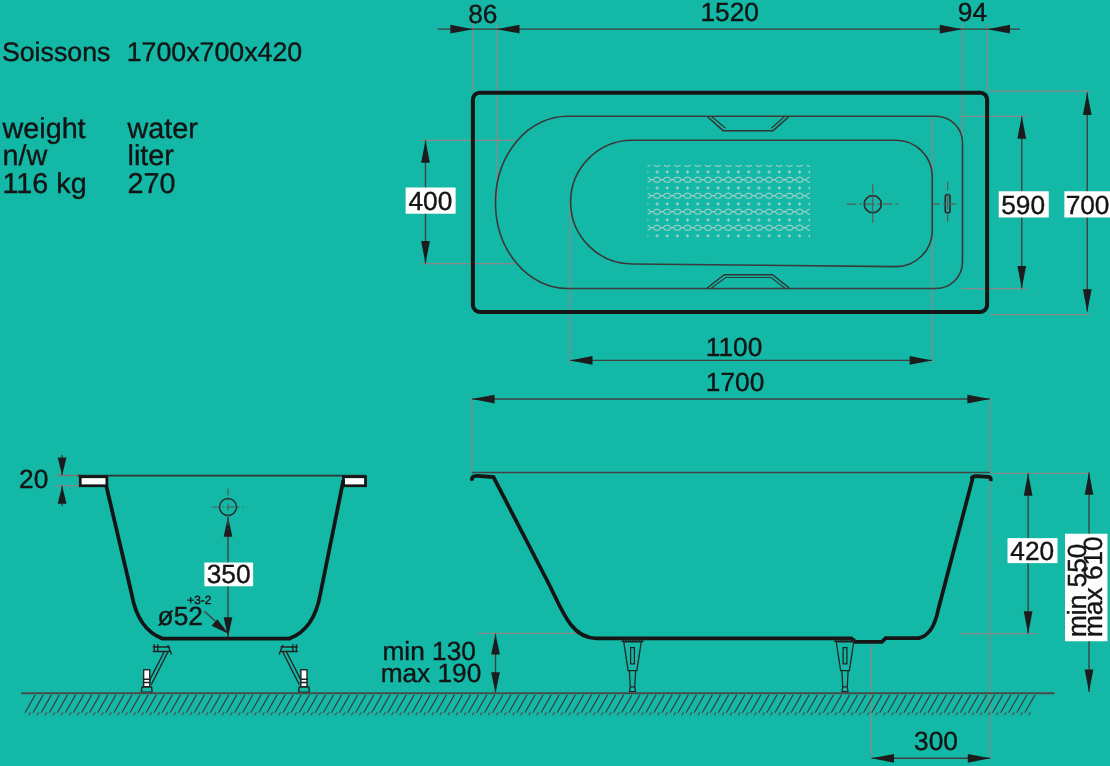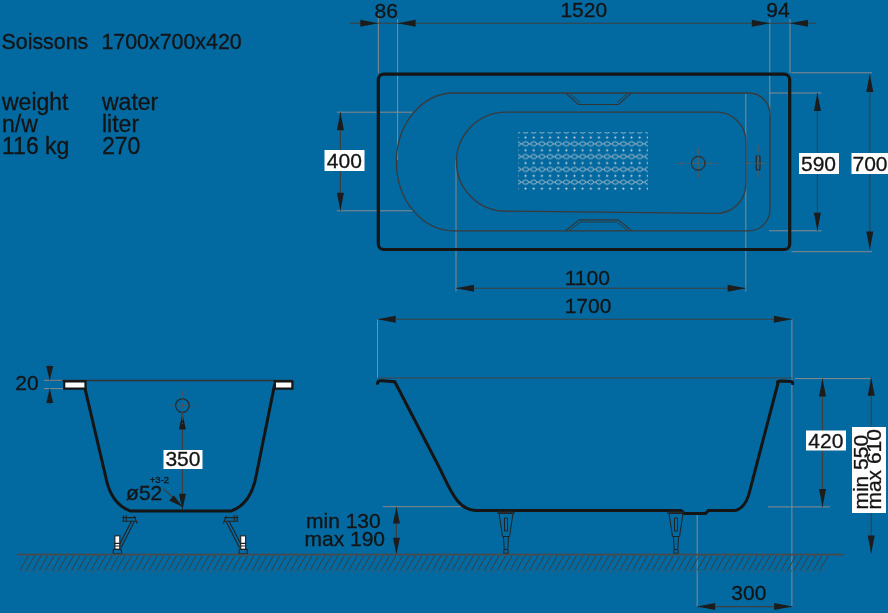--- a/index.html
+++ b/index.html
@@ -1,16 +1,16 @@
 <!DOCTYPE html>
 <html><head>
 <meta charset="utf-8">
 <style>
   html,body{margin:0;padding:0;background:#ffffff;}
-  #page{position:relative;width:888px;height:613px;background:#0369a1;overflow:hidden;}
+  #page{position:relative;width:888px;height:613px;background:#14b8a6;overflow:hidden;}
   svg{position:absolute;top:0;left:0;}
   text{font-family:"Liberation Sans",sans-serif;fill:#141414;stroke:#141414;stroke-width:0.3px;}
 </style>
 </head>
 <body>
 <div id="page">
 <svg width="888" height="613" viewBox="0 0 888 613">
 <defs>
   <pattern id="dots" width="8.15" height="12.8" patternUnits="userSpaceOnUse">
     <ellipse cx="4" cy="3" rx="2.8" ry="2.1" fill="none" stroke="#d4d4d4" stroke-width="0.7"></ellipse>

